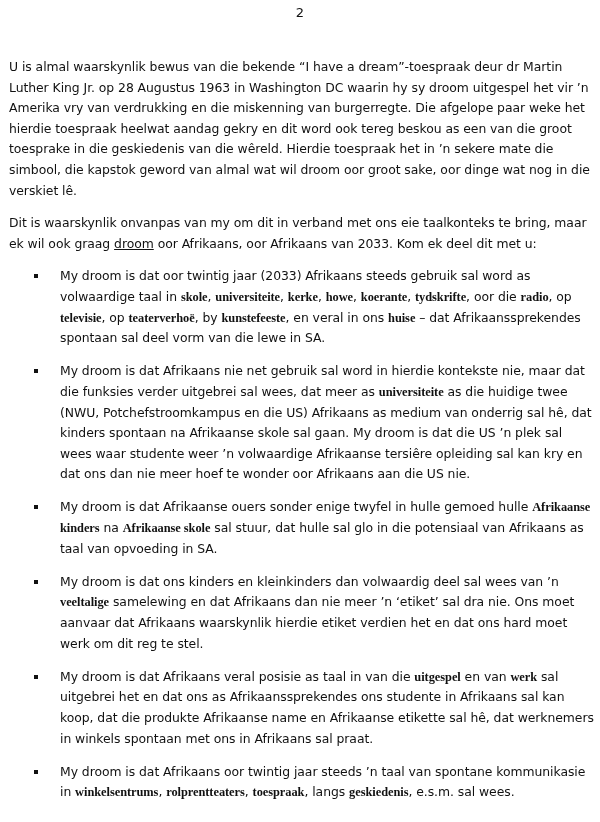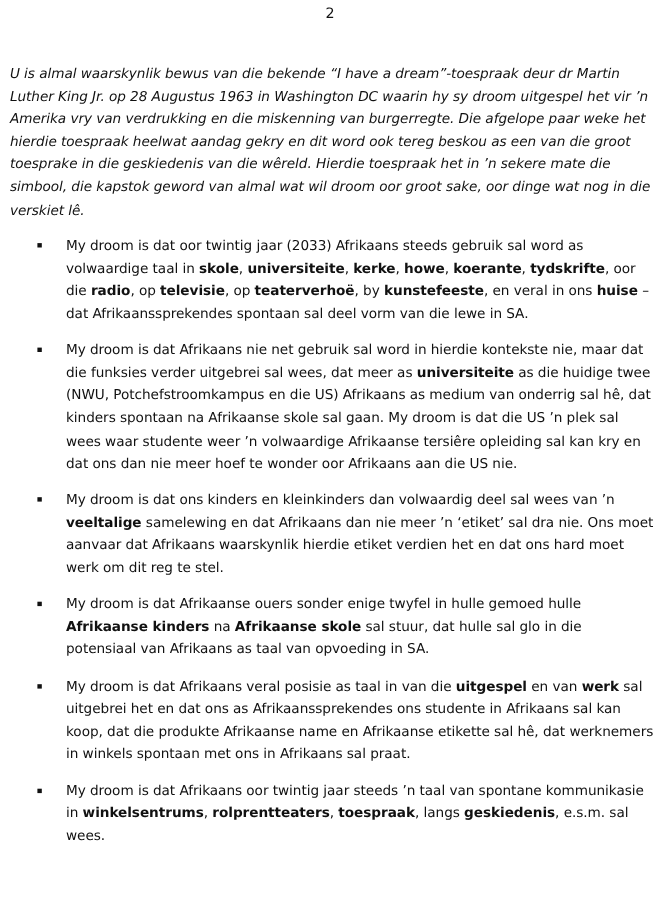--- a/index.html
+++ b/index.html
@@ -2,37 +2,38 @@
 <html><head>
 <meta charset="utf-8">
 <style>
   html, body { margin: 0; padding: 0; background: #ffffff; }
   body { width: 600px; height: 822px; overflow: hidden; position: relative;
          font-family: "DejaVu Sans", sans-serif; color: #111111; }
   .page-number { position: absolute; top: 4px; left: 0; width: 600px; text-align: center;
                  font-size: 13px; line-height: 18px; }
   .content { position: absolute; top: 57px; left: 9px; width: 586px;
              font-size: 12.4px; line-height: 20.6px; letter-spacing: -0.05px; }
-  p.para { margin: 0 0 12px 0; font-style: italic; }
+  p.para { margin: 0 0 12px 0; }
   ul.dream-list { list-style: none; margin: 0; padding: 0; }
   ul.dream-list li { position: relative; padding-left: 51px; margin: 0 0 12.6px 0; }
   .bullet { position: absolute; left: 25px; top: 8px; width: 4px; height: 4px; background: #111111; }
-  b { font-weight: bold; }
+  b { font-weight: bold; font-family: Liberation Serif, serif; }
   u { text-decoration: underline; }
 </style>
 </head>
 <body>
 
 <div class="page-number">2</div>
 
 <div class="content">
   <div id="paragraphs">
       <p class="para"><span>U is almal waarskynlik bewus van die bekende “I have a dream”-toespraak deur dr Martin Luther King Jr. op 28 Augustus 1963 in Washington DC waarin hy sy droom uitgespel het vir ’n Amerika vry van verdrukking en die miskenning van burgerregte. Die afgelope paar weke het hierdie toespraak heelwat aandag gekry en dit word ook tereg beskou as een van die groot toesprake in die geskiedenis van die wêreld. Hierdie toespraak het in ’n sekere mate die simbool, die kapstok geword van almal wat wil droom oor groot sake, oor dinge wat nog in die verskiet lê.</span></p>
+      <p class="para"><span>Dit is waarskynlik onvanpas van my om dit in verband met ons eie taalkonteks te bring, maar ek wil ook graag </span><u>droom</u><span> oor Afrikaans, oor Afrikaans van 2033. Kom ek deel dit met u:</span></p>
     </div>
   <ul class="dream-list" id="dreams">
       <li><span class="bullet"></span><span>My droom is dat oor twintig jaar (2033) Afrikaans steeds gebruik sal word as volwaardige taal in </span><b>skole</b><span>, </span><b>universiteite</b><span>, </span><b>kerke</b><span>, </span><b>howe</b><span>, </span><b>koerante</b><span>, </span><b>tydskrifte</b><span>, oor die </span><b>radio</b><span>, op </span><b>televisie</b><span>, op </span><b>teaterverhoë</b><span>, by </span><b>kunstefeeste</b><span>, en veral in ons </span><b>huise</b><span> – dat Afrikaanssprekendes spontaan sal deel vorm van die lewe in SA.</span></li>
       <li><span class="bullet"></span><span>My droom is dat Afrikaans nie net gebruik sal word in hierdie kontekste nie, maar dat die funksies verder uitgebrei sal wees, dat meer as </span><b>universiteite</b><span> as die huidige twee (NWU, Potchefstroomkampus en die US) Afrikaans as medium van onderrig sal hê, dat kinders spontaan na Afrikaanse skole sal gaan. My droom is dat die US  ’n plek sal wees waar studente weer ’n volwaardige Afrikaanse tersiêre opleiding sal kan kry en dat ons dan nie meer hoef te wonder oor Afrikaans aan die US nie.</span></li>
+      <li><span class="bullet"></span><span>My droom is dat Afrikaanse ouers sonder enige twyfel in hulle gemoed hulle </span><b>Afrikaanse kinders</b><span> na </span><b>Afrikaanse skole</b><span> sal stuur, dat hulle sal glo in die potensiaal van Afrikaans as taal van opvoeding in SA.</span></li>
       <li><span class="bullet"></span><span>My droom is dat ons kinders en kleinkinders dan volwaardig deel sal wees van ’n </span><b>veeltalige</b><span> samelewing en dat Afrikaans dan nie meer ’n ‘etiket’ sal dra nie. Ons moet aanvaar dat Afrikaans waarskynlik hierdie etiket verdien het en dat ons hard moet werk om dit reg te stel.</span></li>
-      <li><span class="bullet"></span><span>My droom is dat Afrikaanse ouers sonder enige twyfel in hulle gemoed hulle </span><b>Afrikaanse kinders</b><span> na </span><b>Afrikaanse skole</b><span> sal stuur, dat hulle sal glo in die potensiaal van Afrikaans as taal van opvoeding in SA.</span></li>
       <li><span class="bullet"></span><span>My droom is dat Afrikaans veral posisie as taal in van die </span><b>uitgespel</b><span> en van </span><b>werk</b><span> sal uitgebrei het en dat ons as Afrikaanssprekendes ons studente in Afrikaans sal kan koop, dat die produkte Afrikaanse name en Afrikaanse etikette sal hê, dat werknemers in winkels spontaan met ons in Afrikaans sal praat.</span></li>
       <li><span class="bullet"></span><span>My droom is dat Afrikaans oor twintig jaar steeds ’n taal van spontane kommunikasie in </span><b>winkelsentrums</b><span>, </span><b>rolprentteaters</b><span>, </span><b>toespraak</b><span>, langs </span><b>geskiedenis</b><span>, e.s.m. sal wees.</span></li>
     </ul>
 </div>
 
 </body></html>

